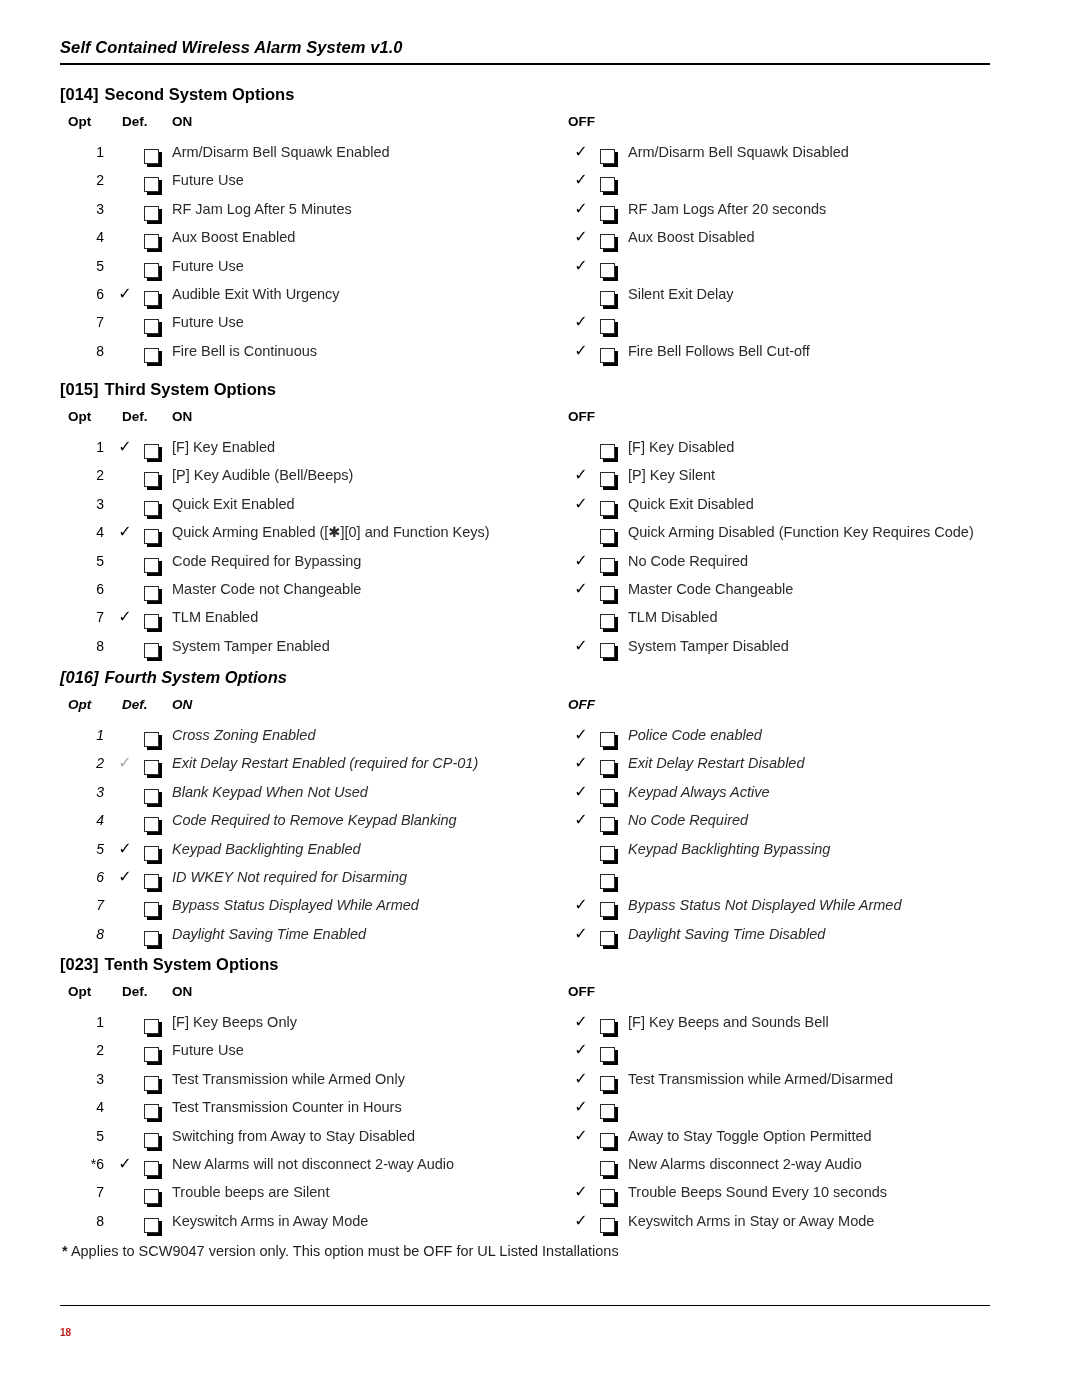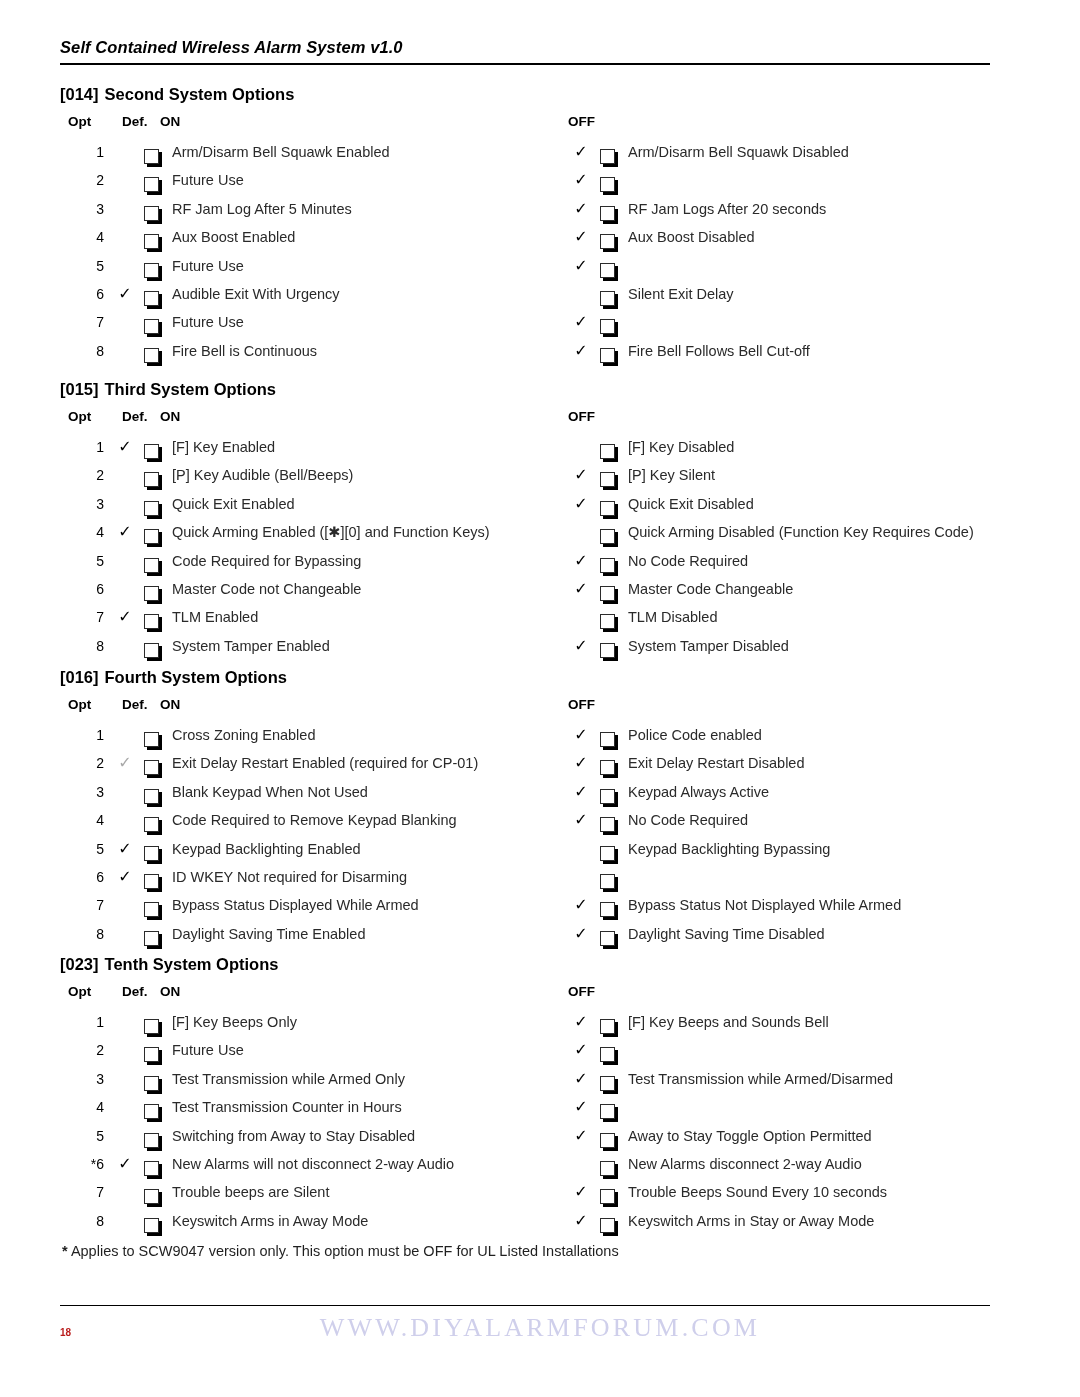--- a/index.html
+++ b/index.html
@@ -64,21 +64,21 @@
   }
   .col-head span {
     position: absolute;
     font-size: 13.5px;
     font-weight: bold;
     color: #000;
     white-space: nowrap;
   }
   .ch-opt  { left: 8px; text-align: center; }
   .ch-def  { left: 62px; }
-  .ch-on   { left: 100px; }
+  .ch-on   { left: 112px; }
   .ch-off  { left: 508px; }
 
   
   .opt-row {
     position: relative;
     height: 28.4px;
   }
   .cell {
     position: absolute;
     top: 0;
@@ -322,21 +322,21 @@
         <div class="opt-row">
           <div class="cell c-num">8</div>
           <div class="cell c-def"><span class="check blank">✓</span></div>
           <div class="cell c-box-l"><span class="cbox"></span></div>
           <div class="cell c-lab-l">System Tamper Enabled</div>
           <div class="cell c-chk-r"><span class="check">✓</span></div>
           <div class="cell c-box-r"><span class="cbox"></span></div>
           <div class="cell c-lab-r">System Tamper Disabled</div>
         </div>
       </div>
-      <div class="section" style="top: 668px;">
+      <div class="section" style="top: 668px; font-style: italic;">
         <div class="section-title"><span class="code">[016]</span><span>Fourth System Options</span></div>
         <div class="col-head">
           <span class="ch-opt">Opt</span>
           <span class="ch-def">Def.</span>
           <span class="ch-on">ON</span>
           <span class="ch-off">OFF</span>
         </div>
         <div class="opt-row">
           <div class="cell c-num">1</div>
           <div class="cell c-def"><span class="check blank">✓</span></div>
@@ -490,15 +490,14 @@
         </div>
       </div>
     </div>
 
   <div class="footnote" id="footnote-el" style="top: 1243px;">
     <span class="star">*</span><span> Applies to SCW9047 version only. This option must be OFF for UL Listed Installations</span>
   </div>
 
   <div class="footer-rule"></div>
   <div class="page-number">18</div>
-  <div class="watermark">WWW.DIYALARMFORUM.COM</div>
 
 </div>
 
 </body></html>

